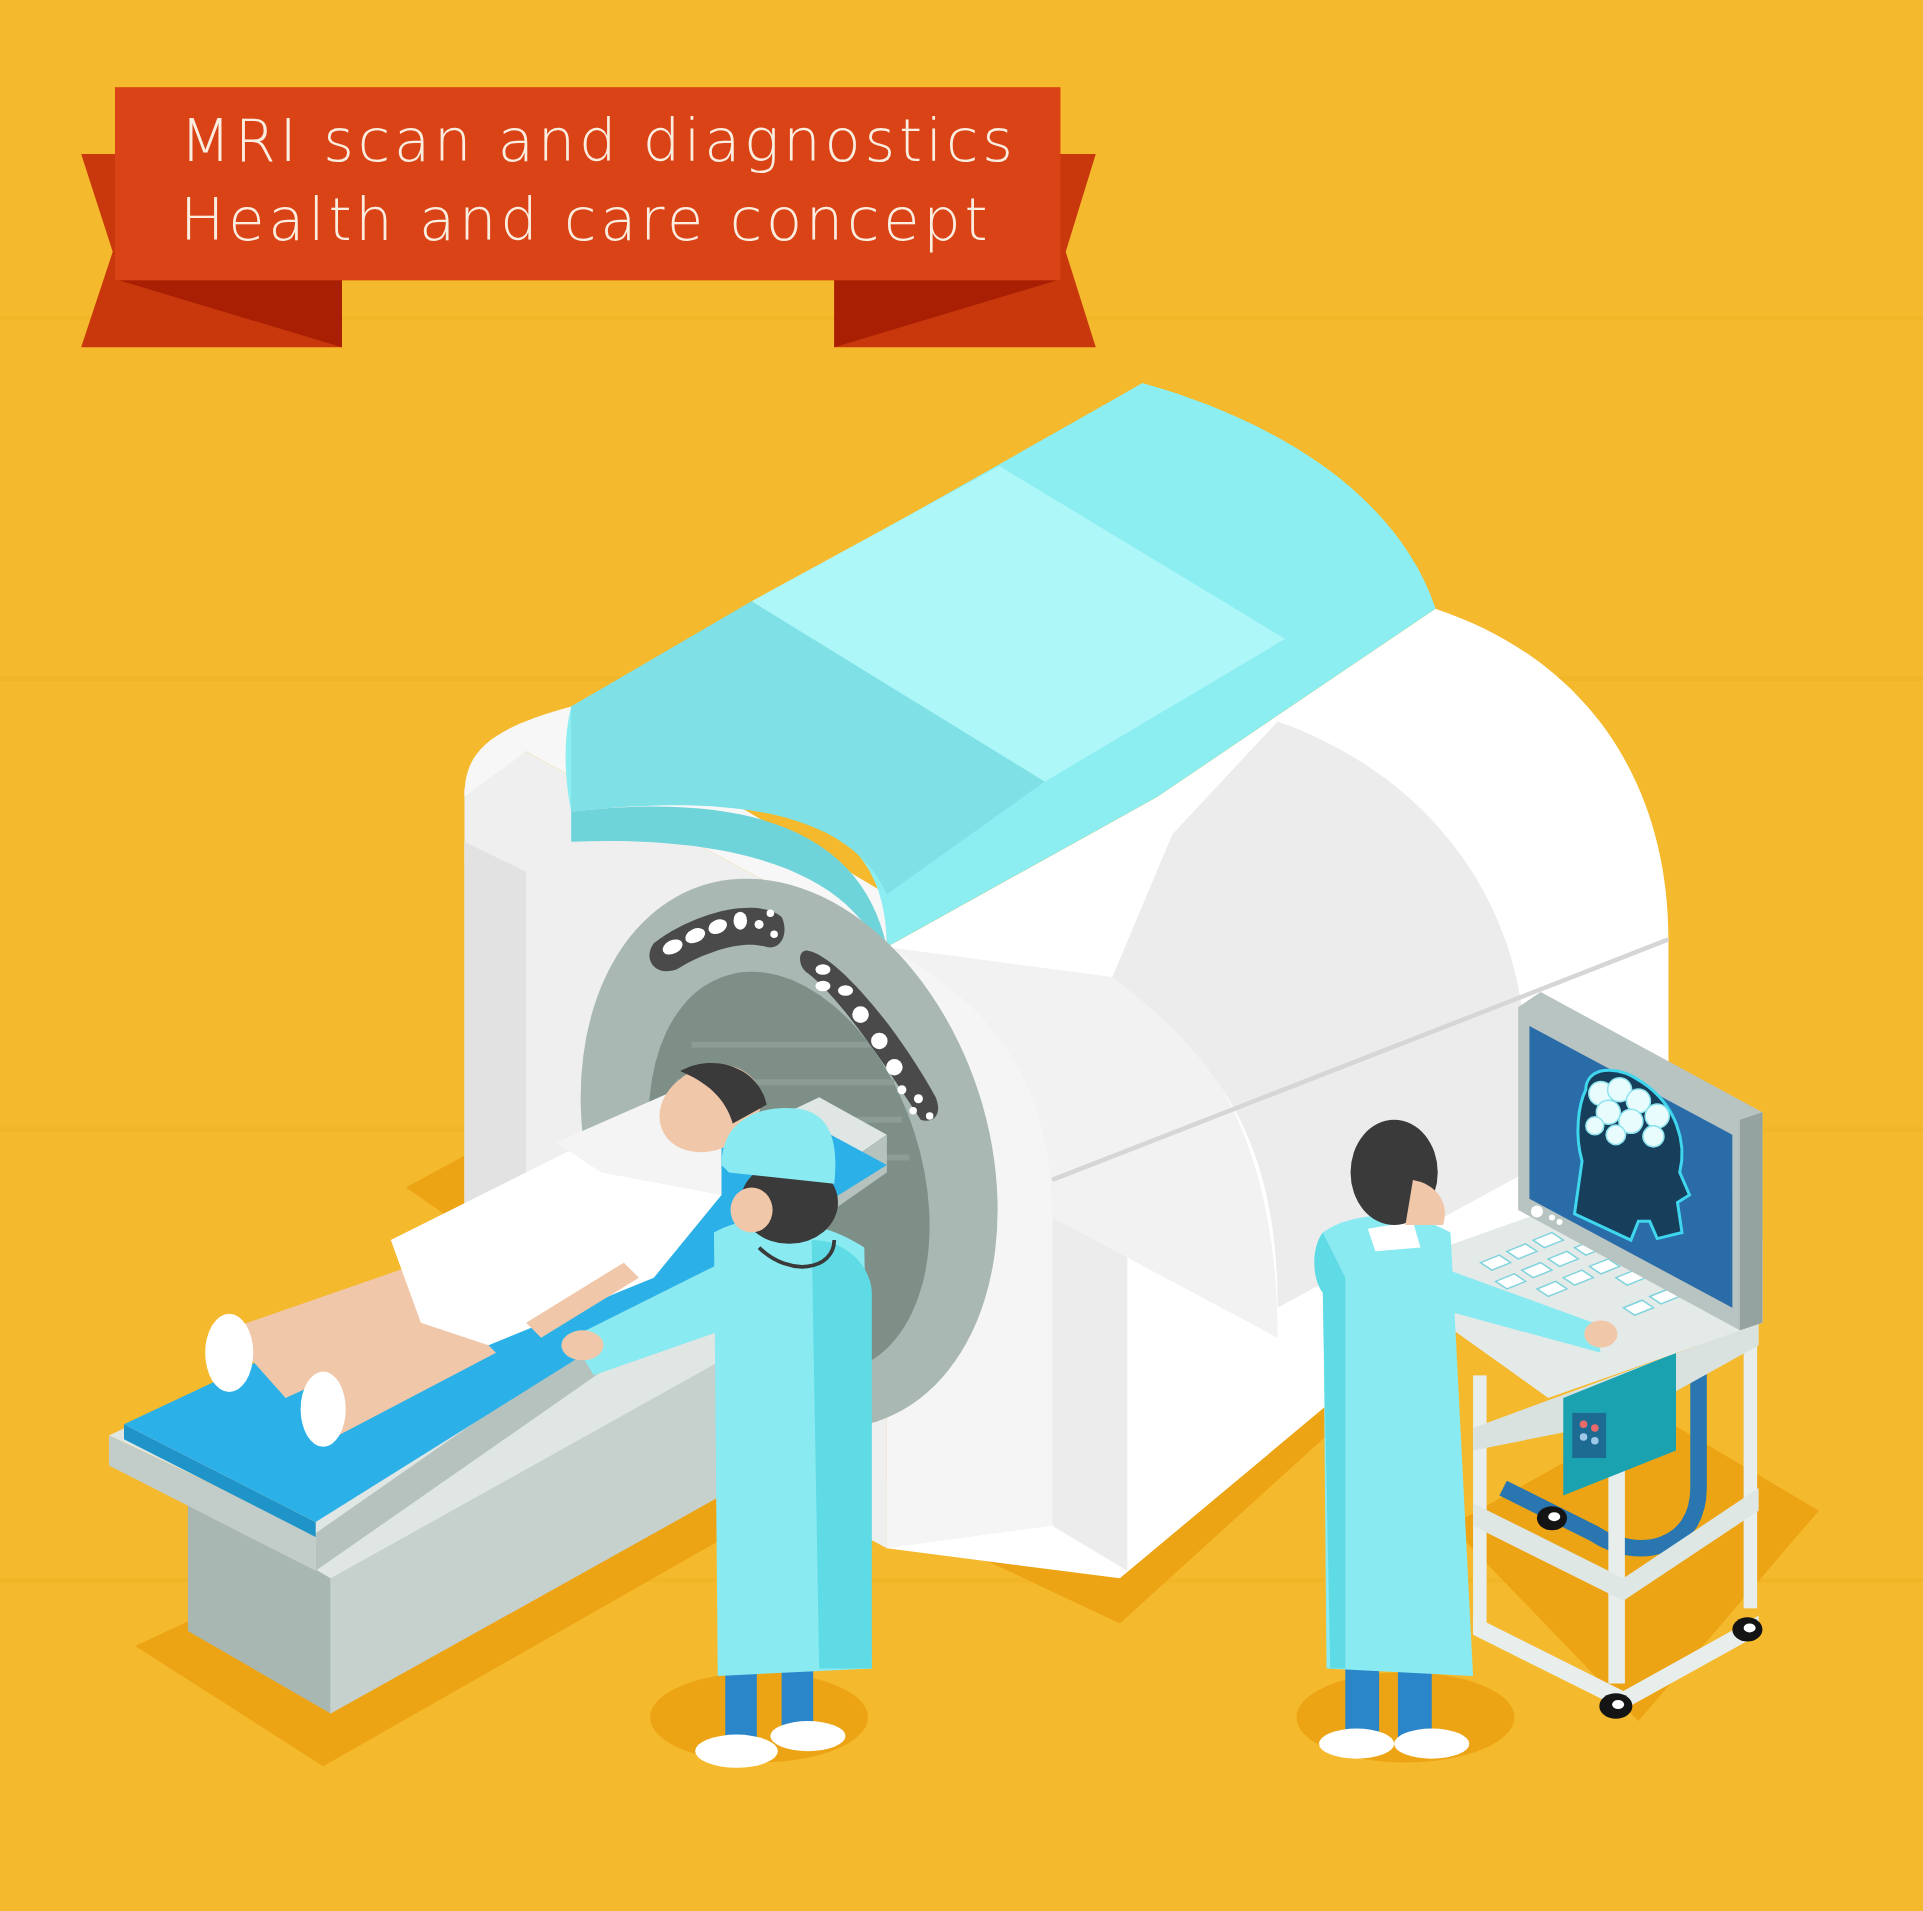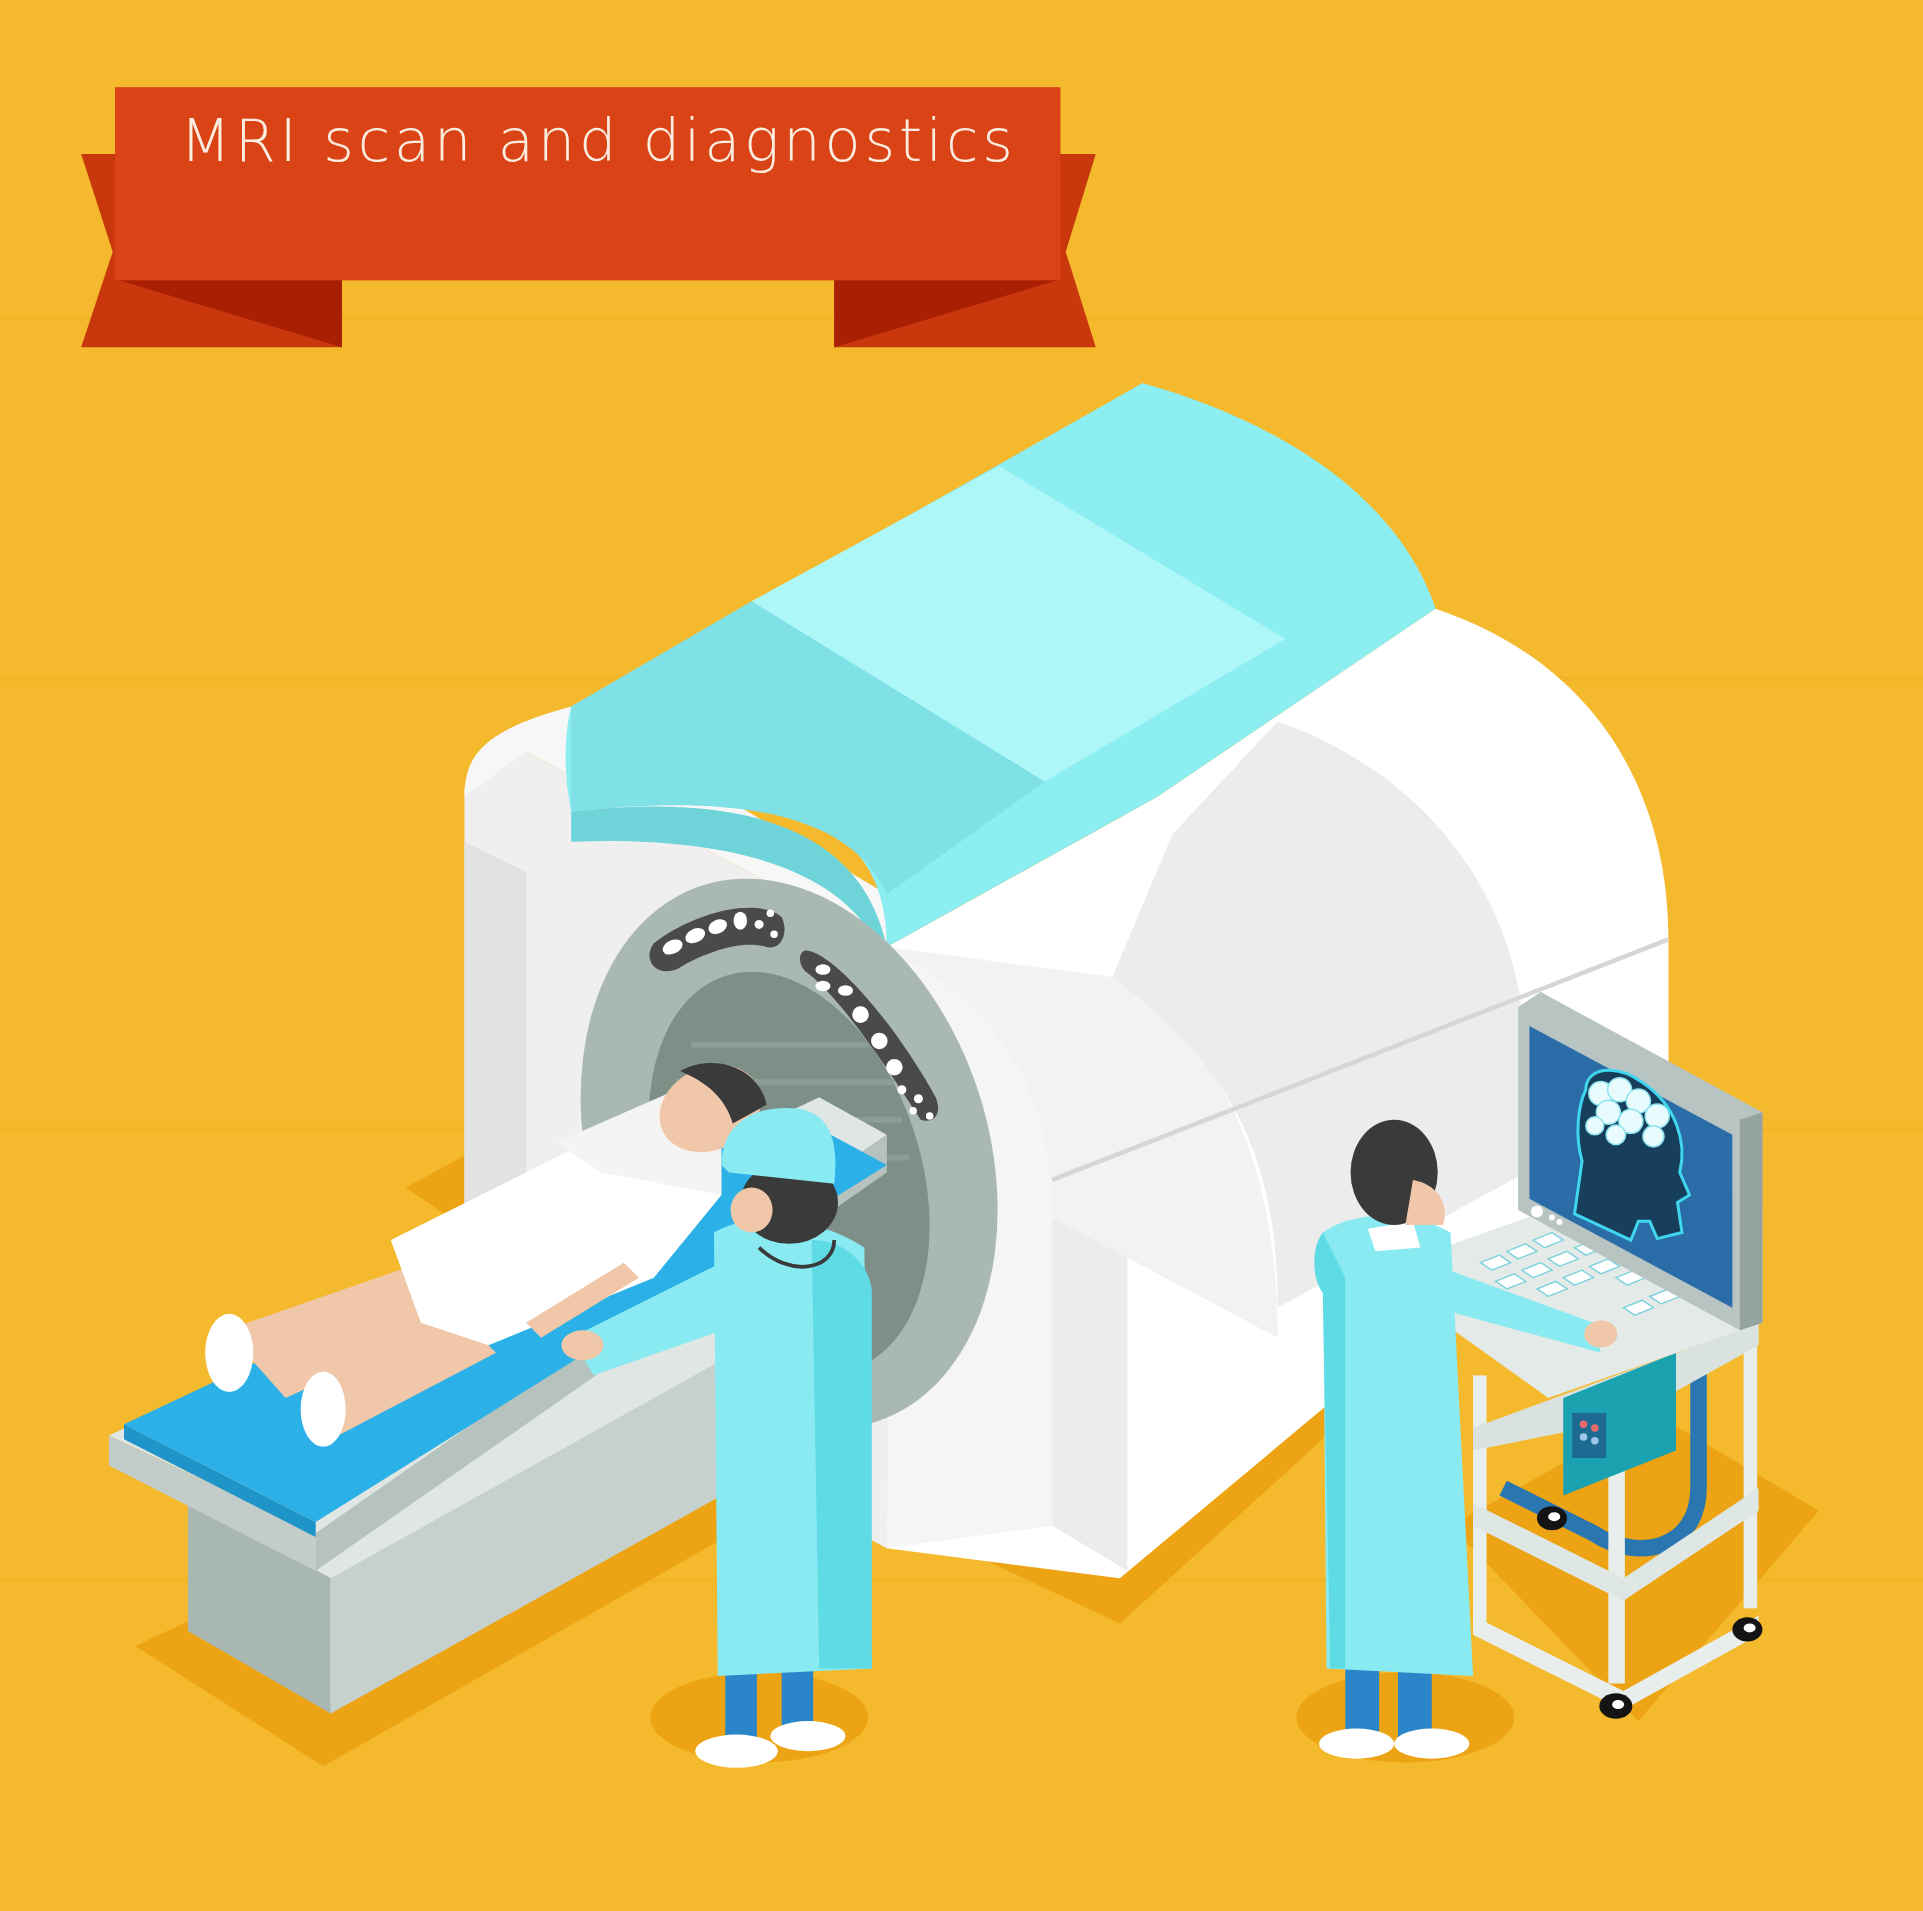--- a/index.html
+++ b/index.html
@@ -237,14 +237,15 @@
       <ellipse cx="2130" cy="1775" rx="22" ry="18" fill="#f0c7a8"></ellipse>
 
       <path d="M1820,1635 L1880,1625 L1890,1660 L1830,1665 Z" fill="#ffffff"></path>
 
       <ellipse cx="1855" cy="1560" rx="58" ry="70" fill="#3a3a3a"></ellipse>
       <path d="M1880,1570 C1910,1575 1930,1600 1920,1630 L1870,1630 Z" fill="#f0c7a8"></path>
     </g>
   </svg>
 
   <div id="line1" class="banner-text">MRI scan and diagnostics</div>
+  <div id="line2" class="banner-text">Health and care  concept</div>
 </div>
 
 
 </body></html>

